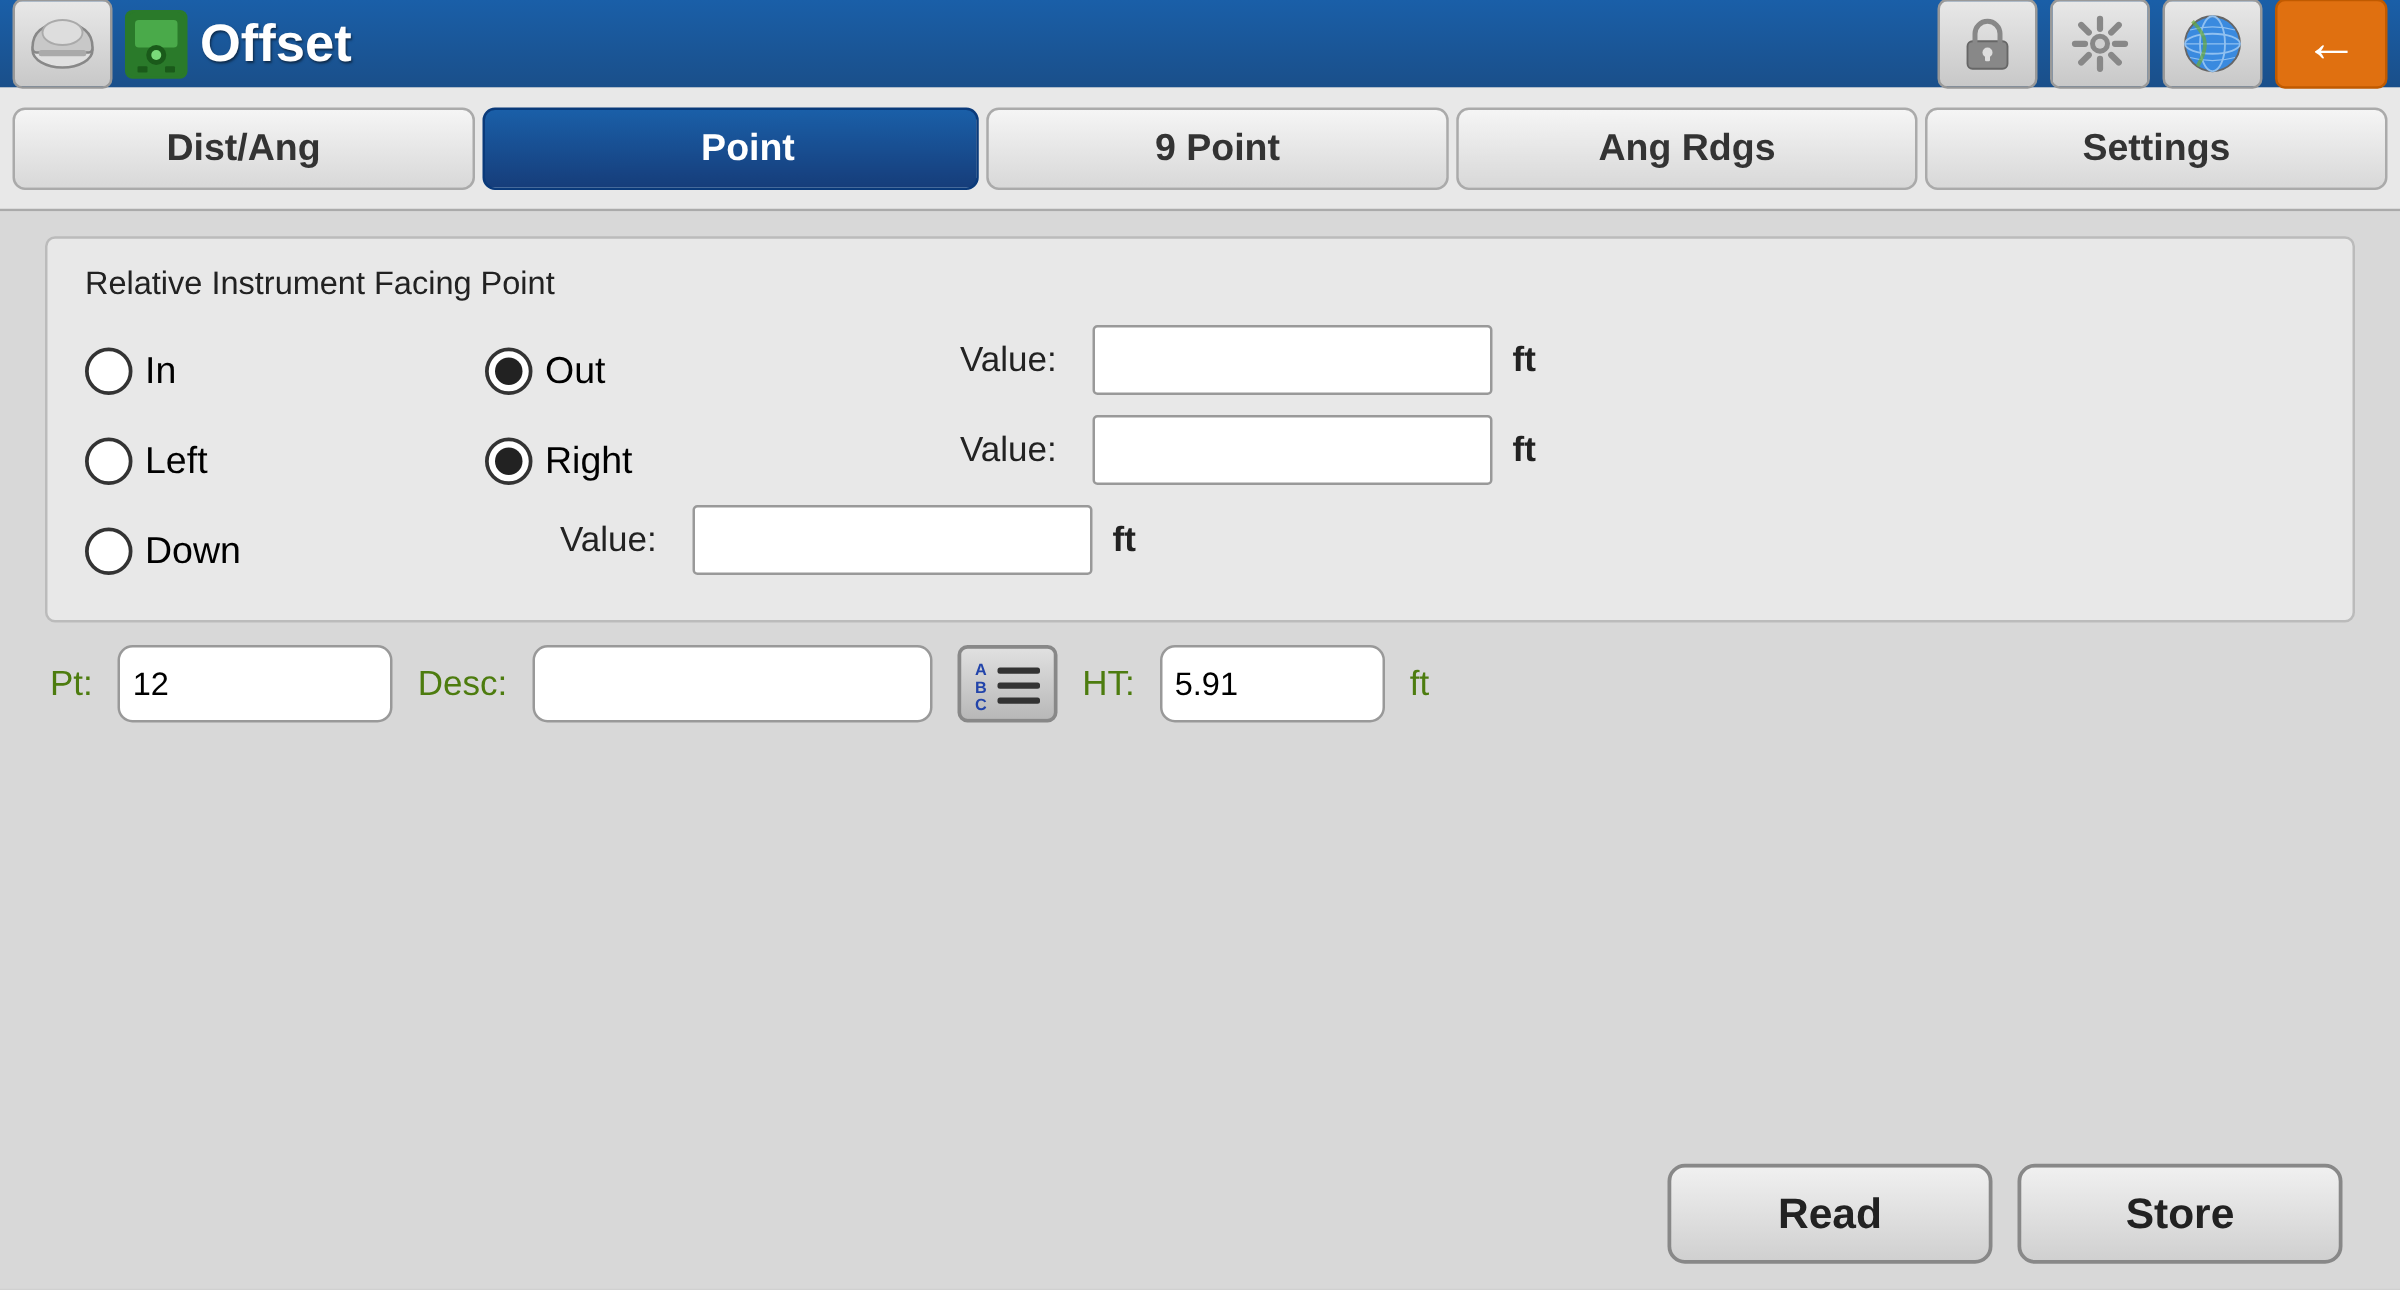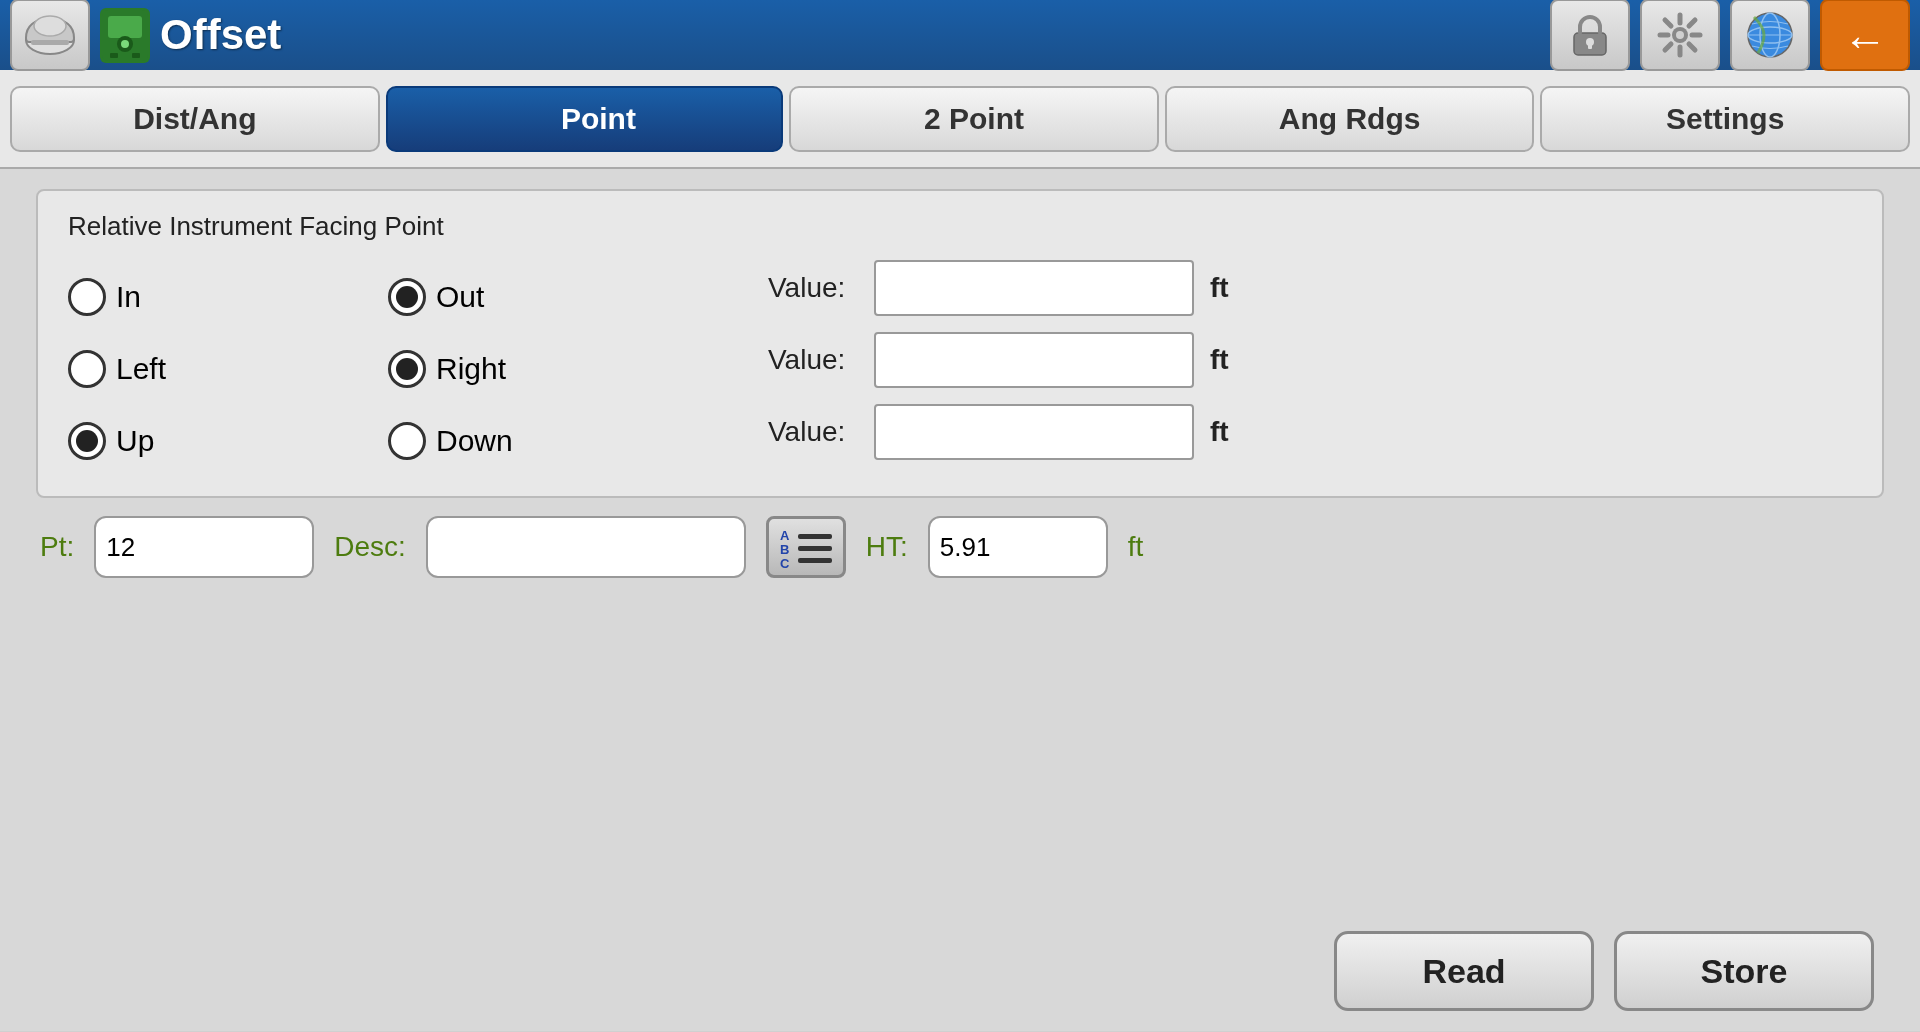--- a/index.html
+++ b/index.html
@@ -329,21 +329,21 @@
 </div>
 
 <div id="tabs">
   <div class="tab">
     <span>Dist/Ang</span>
   </div>
   <div class="tab active">
     <span>Point</span>
   </div>
   <div class="tab">
-    <span>2 Point</span>
+    <span>9 Point</span>
   </div>
   <div class="tab">
     <span>Ang Rdgs</span>
   </div>
   <div class="tab">
     <span>Settings</span>
   </div>
 </div>
 
 <div id="main">
@@ -385,26 +385,20 @@
         </div>
       </div>
       <div class="value-group">
         <span class="value-label">Value:</span>
         <input class="value-input" type="text" value="" style="">
         <span class="unit-label">ft</span>
       </div>
     </div>
 
     <div class="radio-row">
-      <div class="radio-group-left">
-        <div class="radio-item">
-          <div class="radio-circle checked"></div>
-          <span>Up</span>
-        </div>
-      </div>
       <div class="radio-group-right">
         <div class="radio-item">
           <div class="radio-circle"></div>
           <span>Down</span>
         </div>
       </div>
       <div class="value-group">
         <span class="value-label">Value:</span>
         <input class="value-input" type="text" value="" style="">
         <span class="unit-label">ft</span>

